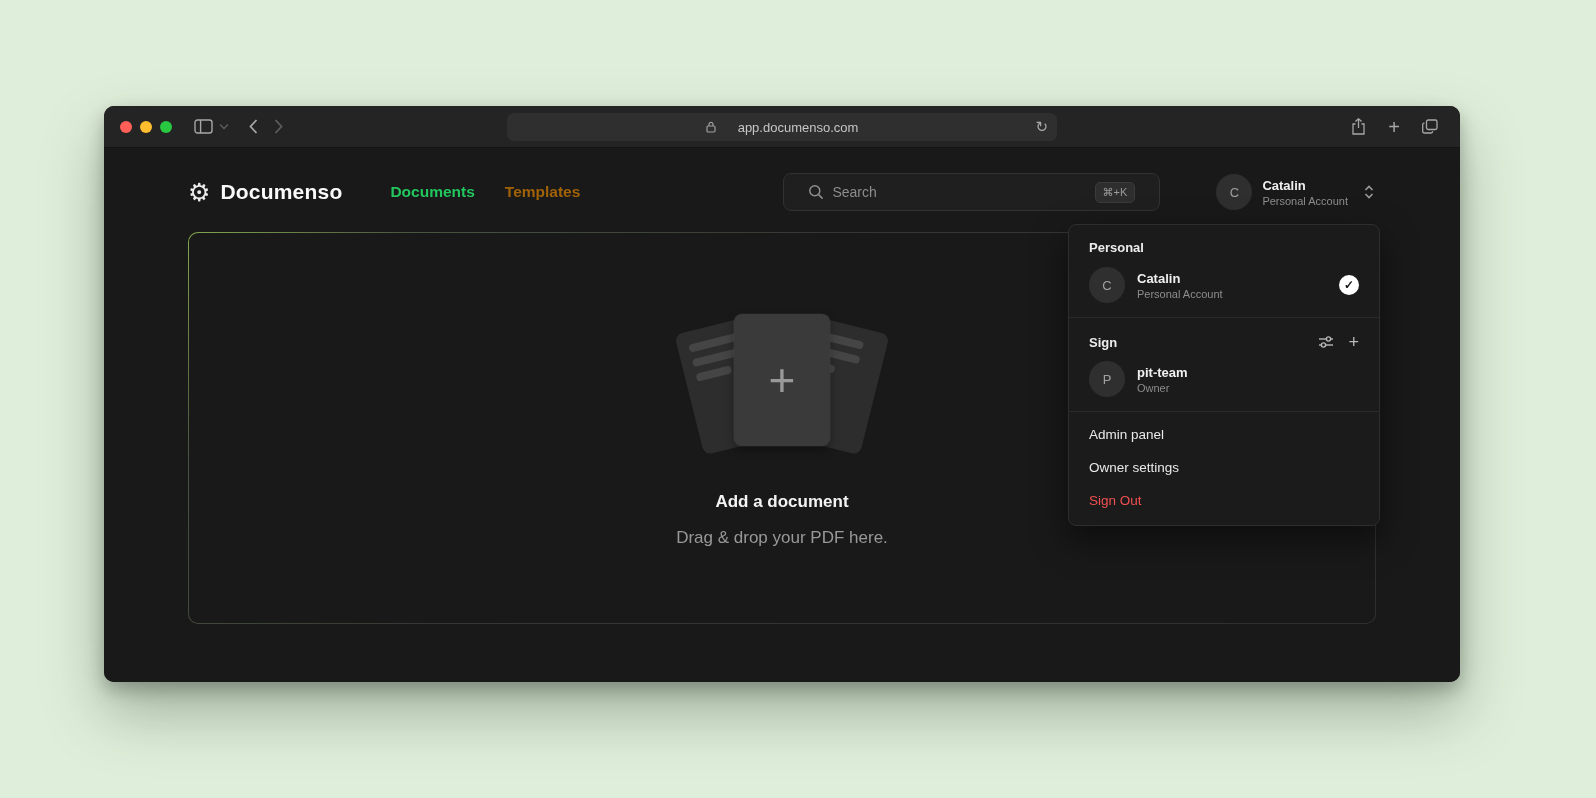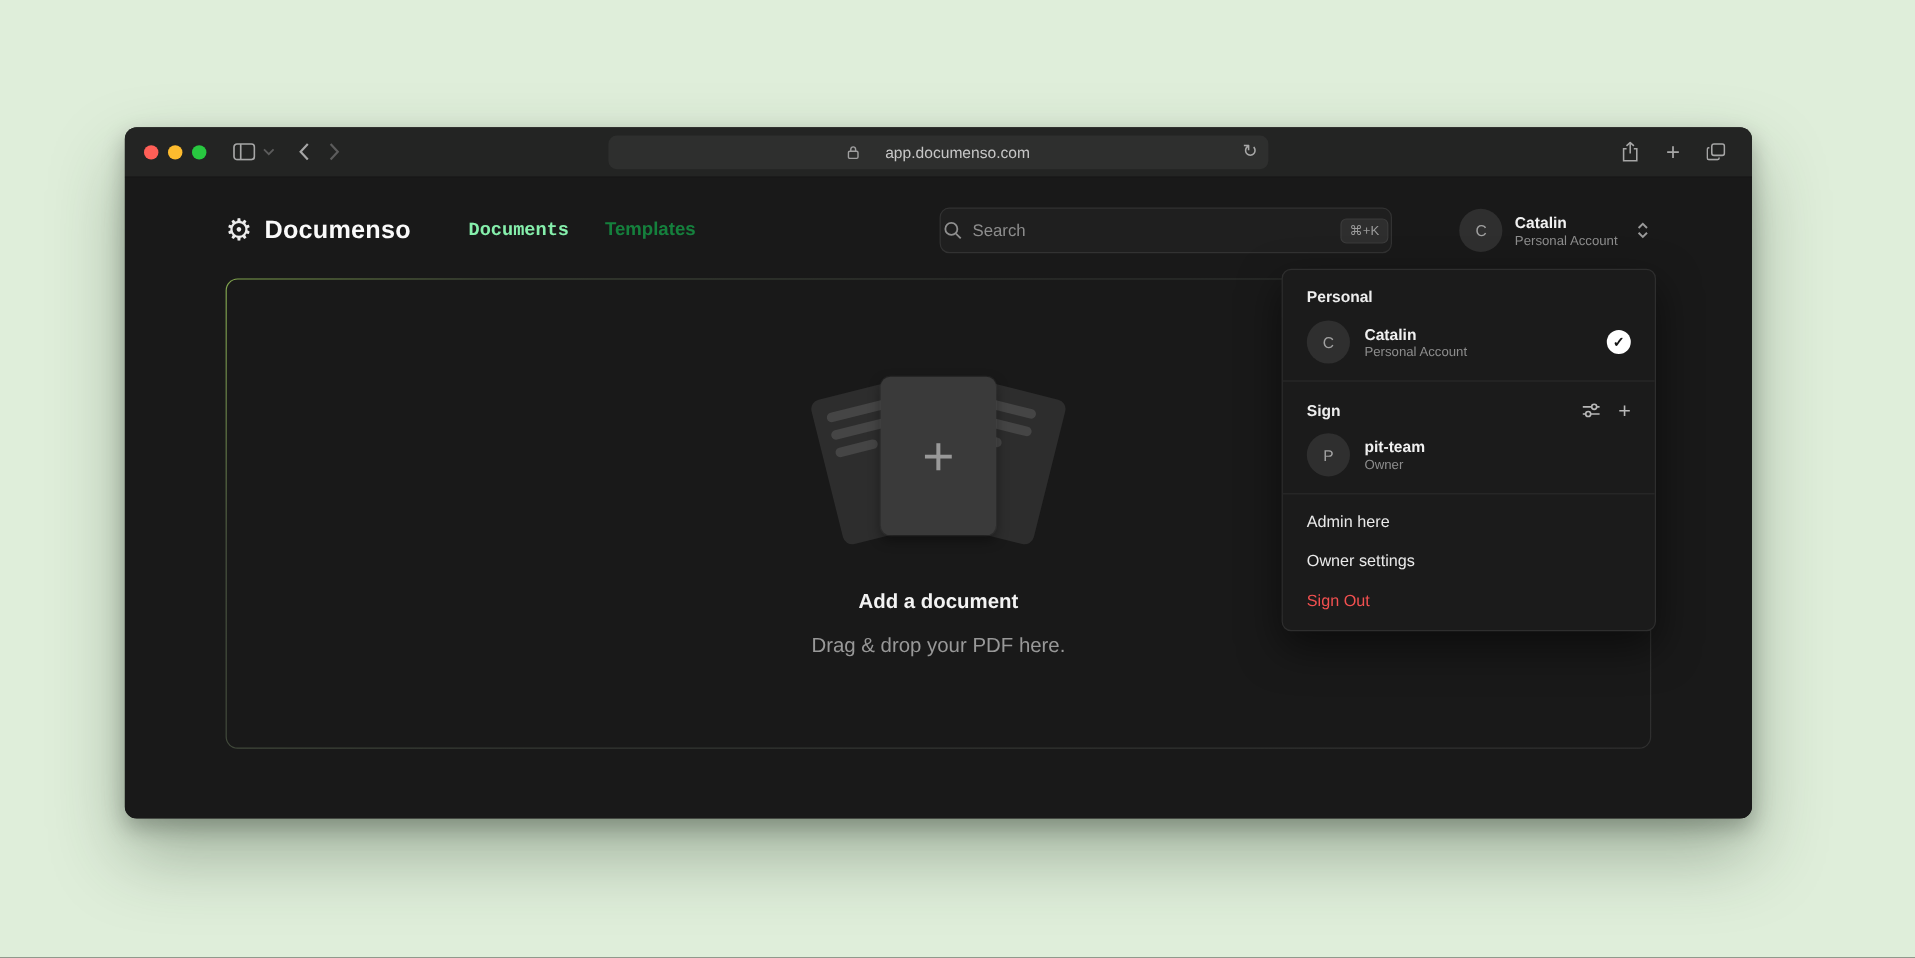--- a/index.html
+++ b/index.html
@@ -40,26 +40,26 @@
   .chrome-right { margin-left:auto; display:flex; align-items:center; gap:10px; color:#a6a6a6; }
   .chrome-right .plus-glyph { font-size:20px; font-weight:300; line-height:1; color:#a6a6a6; }
   
   .page { position:absolute; top:42px; left:0; right:0; bottom:0; background:#191919; }
   .app-header { display:flex; align-items:center; height:44px; margin:22px 84px 0; }
   .brand { display:flex; align-items:center; gap:10px; cursor:pointer; }
   .brand .logo { font-size:25px; color:#ececec; line-height:1; }
   .brand .brand-name { font-size:21px; font-weight:700; color:#fafafa; letter-spacing:.2px; }
   .nav { display:flex; gap:30px; margin-left:48px; font-size:15.5px; font-weight:600; }
   .nav .nav-item { cursor:pointer; }
-  .nav .active { color:#86efac;font-family:Liberation Mono, monospace; }
-  .nav .inactive { color:#15803d; }
+  .nav .active { color:#22c55e; }
+  .nav .inactive { color:#a16207; }
   .search {
     margin-left:auto; width:377px; height:38px; background:#1f1f1f;
     border:1px solid #323232; border-radius:8px;
-    display:flex; align-items:center; padding:0 2px; gap:8px;
+    display:flex; align-items:center; padding:0 24px; gap:8px;
   }
   .search .mag { color:#8f8f8f; display:flex; }
   .search input {
     flex:1; background:transparent; border:none; outline:none;
     color:#e8e8e8; font-size:14px; font-family:inherit;
   }
   .search input::placeholder { color:#8d8d8d; }
   .kbd {
     font-size:11px; color:#9a9a9a; background:#2e2e2e; border:1px solid #3b3b3b;
     border-radius:5px; padding:3px 7px; white-space:nowrap;
@@ -289,19 +289,19 @@
         <span>
           <div class="row-name">pit-team</div>
           <div class="row-sub">Owner</div>
         </span>
       </div>
     </div>
 
     <div class="divider"></div>
 
     <div class="menu-actions">
-      <div class="menu-action">Admin here</div>
+      <div class="menu-action">Admin panel</div>
       <div class="menu-action">Owner settings</div>
       <div class="menu-action danger">Sign Out</div>
     </div>
   </div>
 
 </div>
 
 </body></html>

